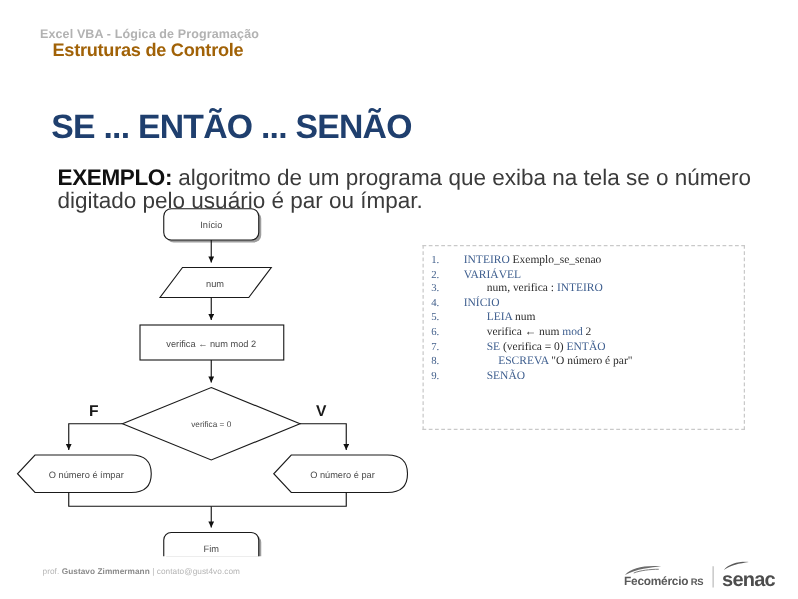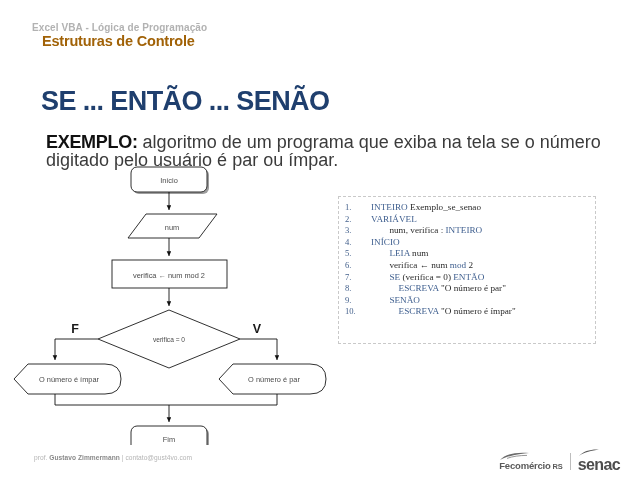--- a/index.html
+++ b/index.html
@@ -261,24 +261,20 @@
           <td class="ln">7.</td>
           <td><span>        </span><span class="kw">SE </span><span>(verifica = 0) </span><span class="kw">ENTÃO</span></td>
         </tr>
         <tr>
           <td class="ln">8.</td>
           <td><span>            </span><span class="kw">ESCREVA </span><span>"O número é par"</span></td>
         </tr>
         <tr>
           <td class="ln">9.</td>
           <td><span>        </span><span class="kw">SENÃO</span></td>
-        </tr>
-        <tr>
-          <td class="ln">10.</td>
-          <td><span>            </span><span class="kw">ESCREVA </span><span>"O número é ímpar"</span></td>
         </tr>
       </tbody>
   </table>
 </div>
 
 <div class="footer-text"><span>prof. </span><b>Gustavo Zimmermann</b><span> | contato@gust4vo.com</span></div>
 
 <div class="brand">
   <div class="brand-fec">
     <svg class="swoosh" width="34" height="9" viewBox="0 0 34 9">

